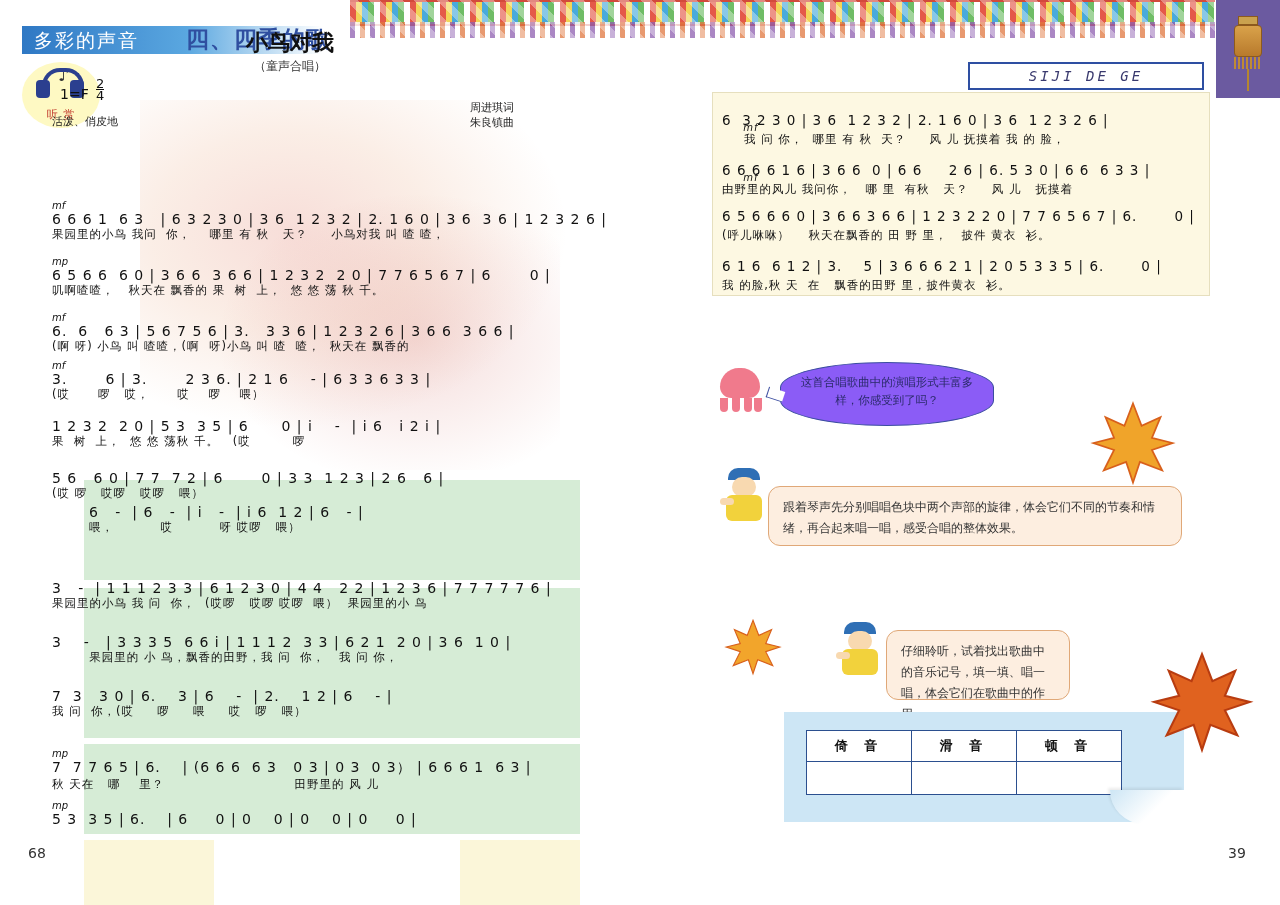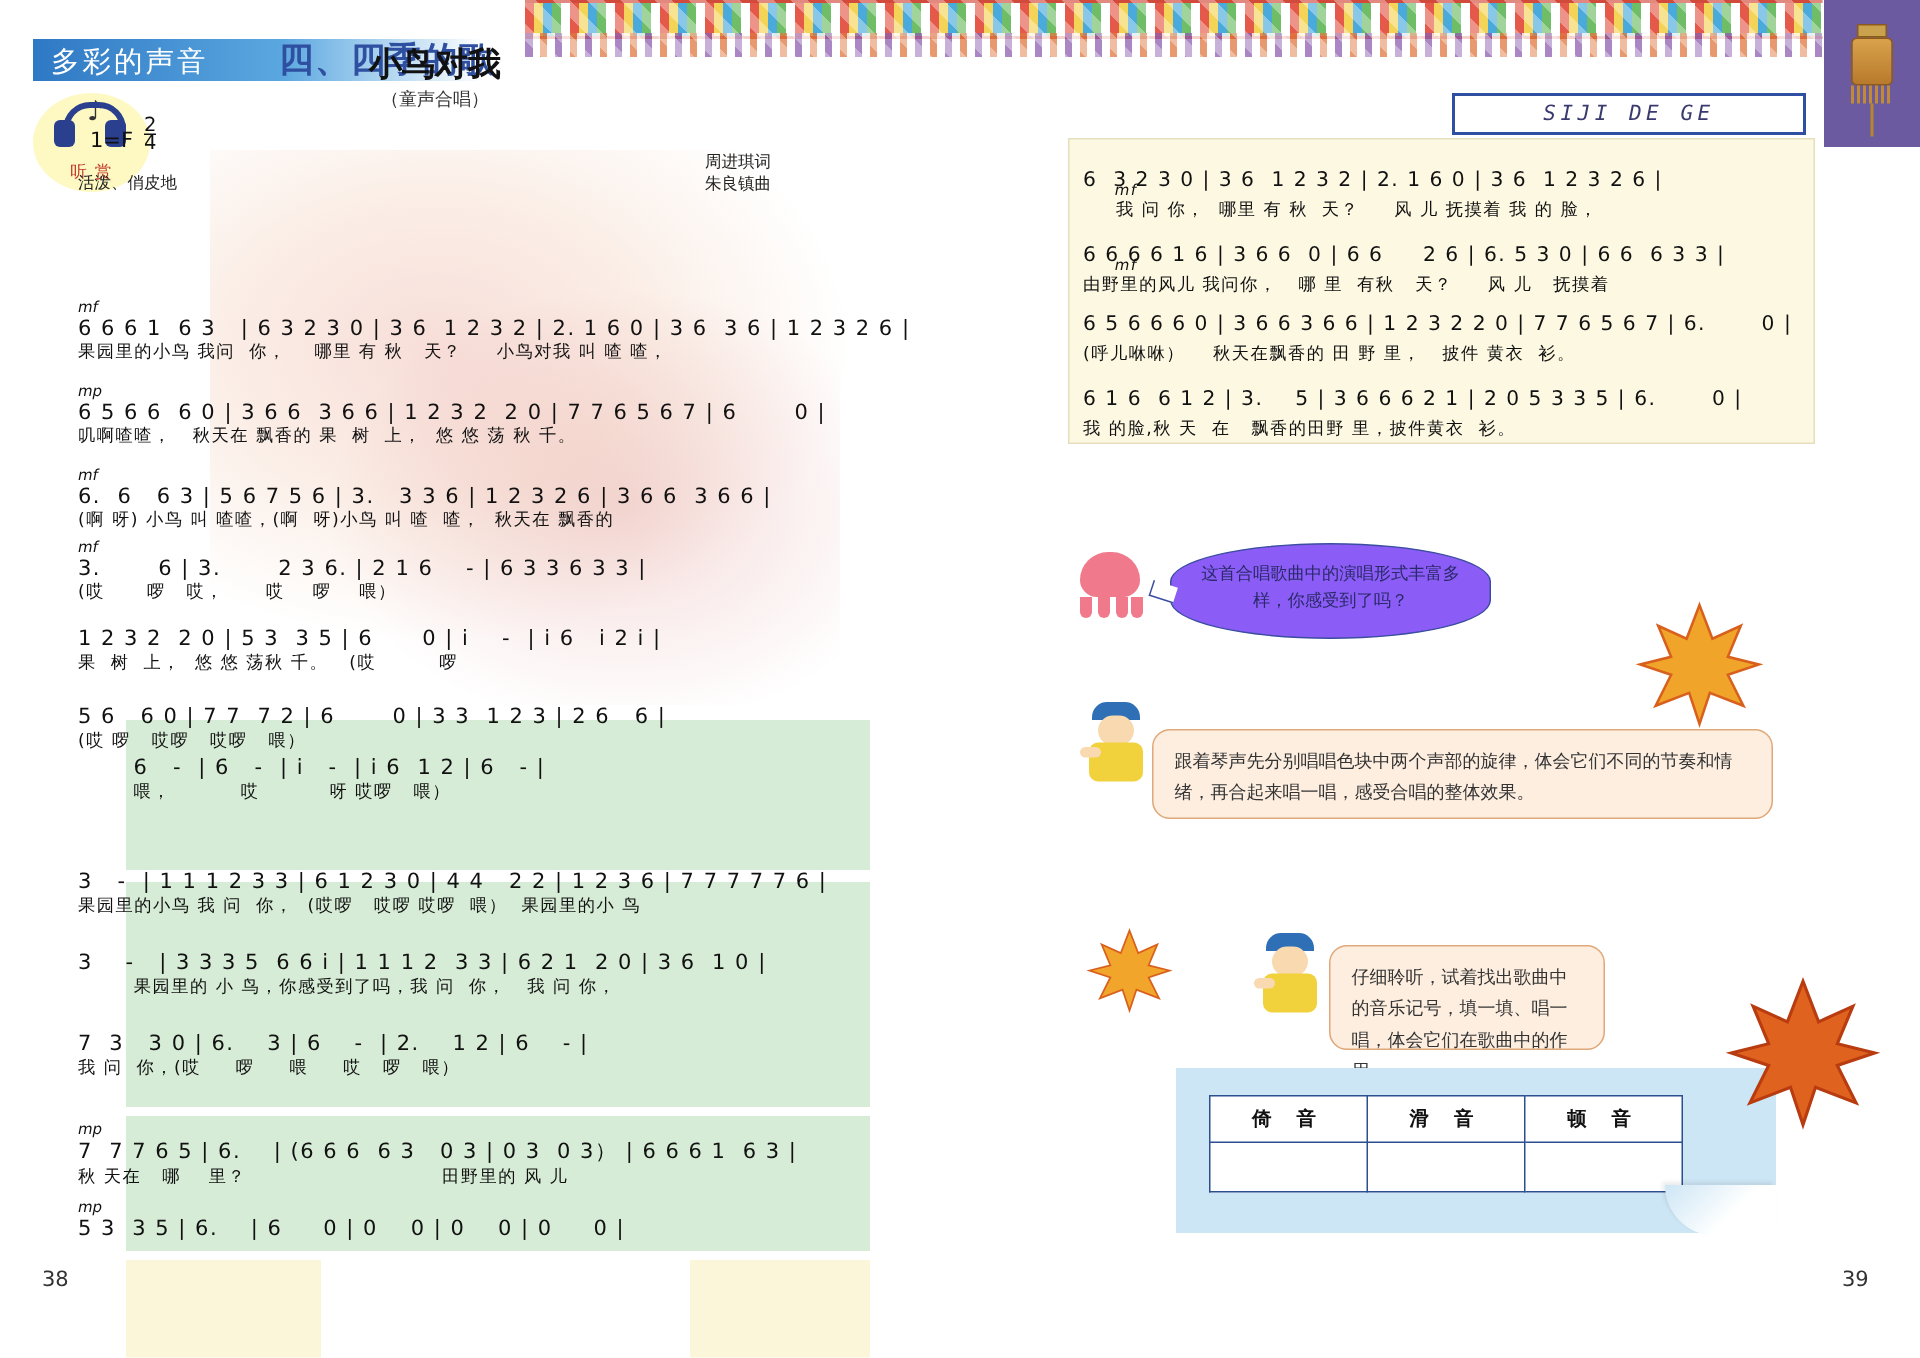--- a/index.html
+++ b/index.html
@@ -211,41 +211,41 @@
     <div class="lyr">喂，          哎          呀 哎啰   喂）</div>
   </div>
 
   <div class="sys" style="top:580px;">
     <div class="nums">3   -  | 1 1 1 2 3 3 | 6 1 2 3 0 | 4 4   2 2 | 1 2 3 6 | 7 7 7 7 7 6 |</div>
     <div class="lyr">果园里的小鸟 我 问  你，  (哎啰   哎啰 哎啰  喂）  果园里的小 鸟</div>
   </div>
 
   <div class="sys" style="top:634px;">
     <div class="nums">3    -   | 3 3 3 5  6 6 i | 1 1 1 2  3 3 | 6 2 1  2 0 | 3 6  1 0 |</div>
-    <div class="lyr">        果园里的 小 鸟，你感受到了吗，我 问  你，   我 问 你，</div>
+    <div class="lyr">        果园里的 小 鸟，飘香的田野，我 问  你，   我 问 你，</div>
   </div>
 
   <div class="sys" style="top:688px;">
     <div class="nums">7  3   3 0 | 6.    3 | 6    -  | 2.    1 2 | 6    - |</div>
     <div class="lyr">我 问  你，(哎     啰     喂     哎   啰   喂）</div>
   </div>
 
   <div class="sys" style="top:748px;">
     <div class="dyn">mp</div>
     <div class="nums">7  7 7 6 5 | 6.    | (6 6 6  6 3   0 3 | 0 3  0 3） | 6 6 6 1  6 3 |</div>
     <div class="lyr">秋 天在   哪    里？                            田野里的 风 儿</div>
   </div>
 
   <div class="sys" style="top:800px;">
     <div class="dyn">mp</div>
     <div class="nums">5 3  3 5 | 6.    | 6     0 | 0    0 | 0    0 | 0     0 |</div>
     <div class="lyr"></div>
   </div>
 
-  <div class="pagenum-l">38</div>
+  <div class="pagenum-l">68</div>
 
   <div class="scorebox"></div>
 
   <div class="scoreline" style="left:722px;top:102px;">
     <i style="font-size:10px">mf</i>
   </div>
   <div class="scoreline" style="left:722px;top:112px;">6  3 2 3 0 | 3 6  1 2 3 2 | 2. 1 6 0 | 3 6  1 2 3 2 6 |</div>
   <div class="scorelyr" style="left:744px;top:132px;">我 问 你，  哪里 有 秋  天？     风 儿 抚摸着 我 的 脸，</div>
 
   <div class="scoreline" style="left:722px;top:152px;">

